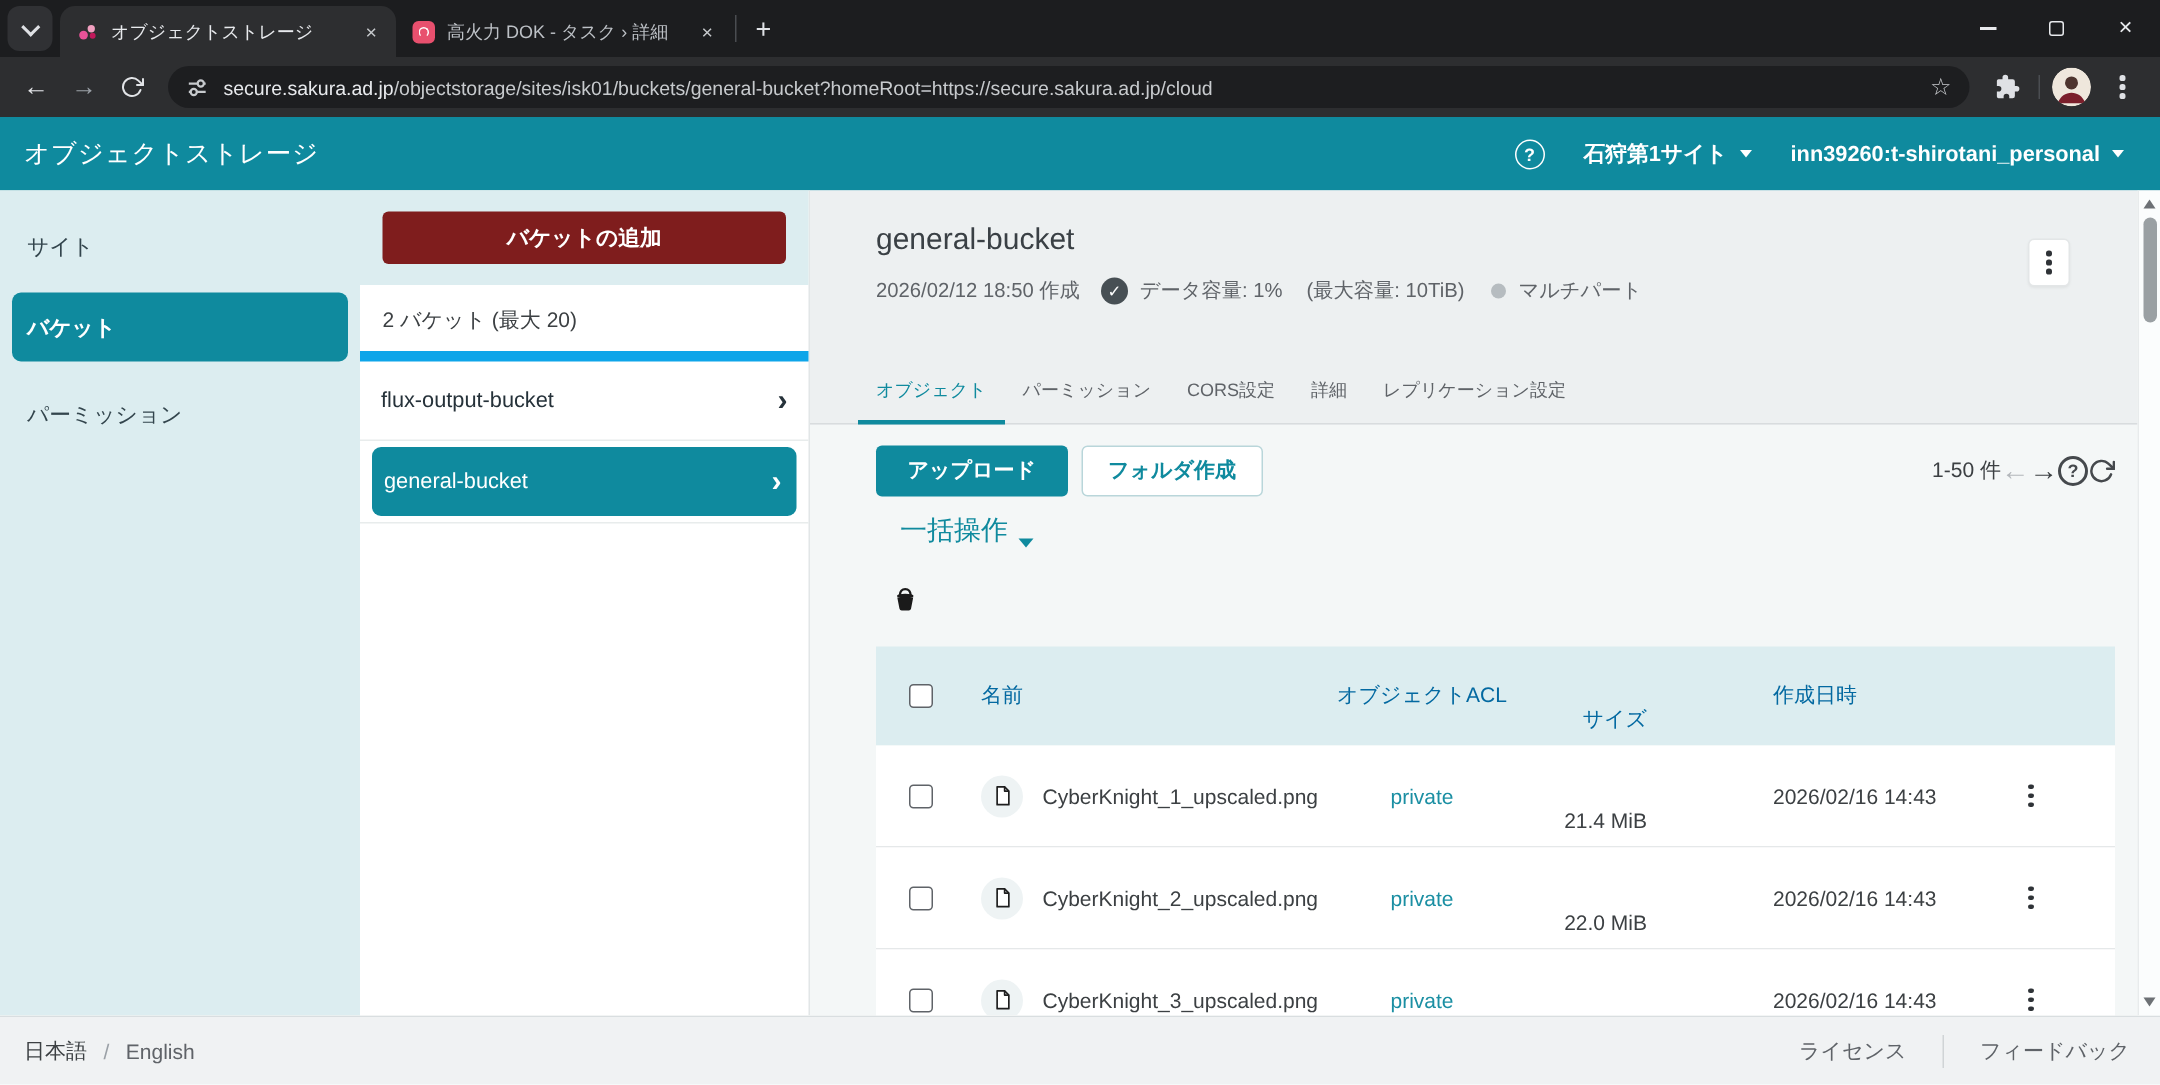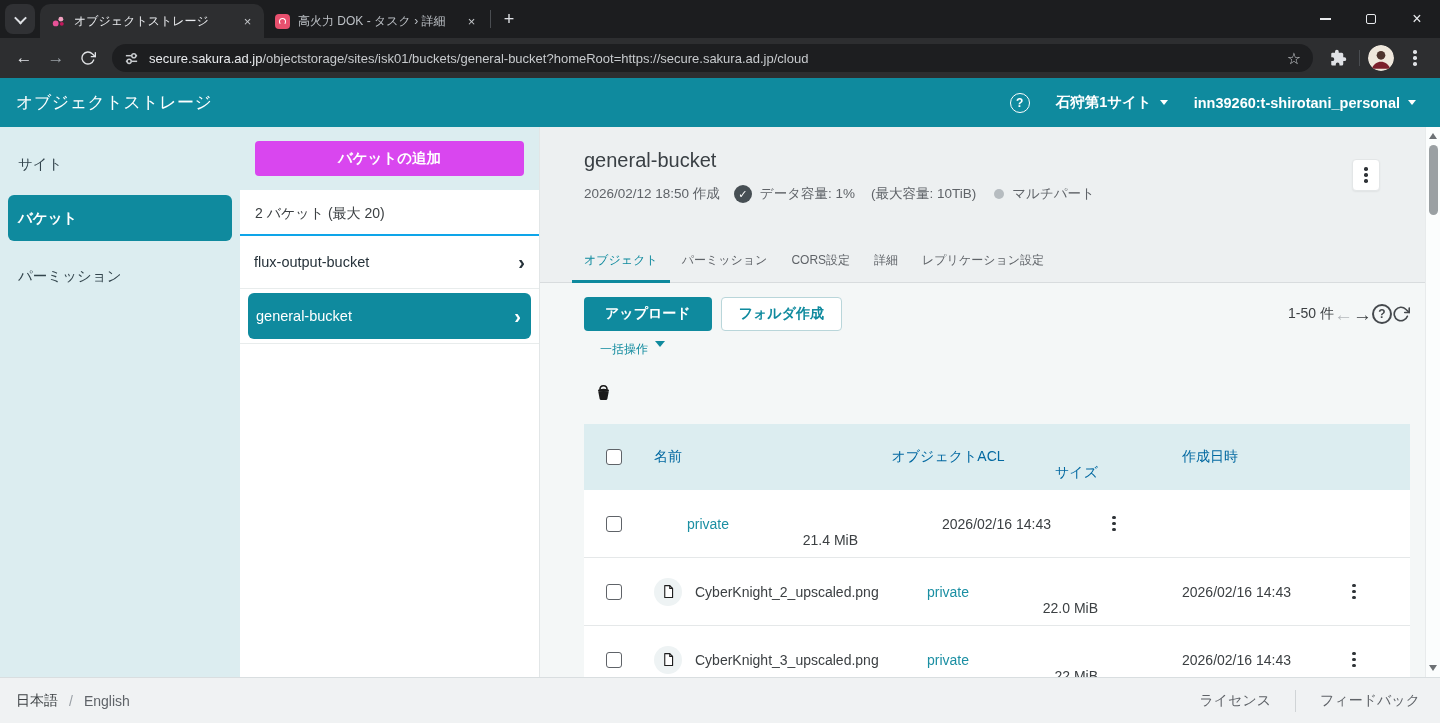--- a/index.html
+++ b/index.html
@@ -52,22 +52,22 @@
 
   
   .bodyrow { flex:1; display:flex; position:relative; overflow:hidden; background:#f3f6f6; }
 
   .sidebar { width:240px; background:#dcedf0; padding-top:14px; flex:0 0 auto; }
   .side-item { height:46px; margin:0 8px 4px; border-radius:6px; display:flex; align-items:center; padding-left:10px; font-size:14.5px; color:#33454d; cursor:pointer; }
   .side-item.active { background:#0f8a9e; color:#fff; font-weight:600; margin-top:8px; margin-bottom:12px; }
 
   .bucketcol { width:300px; background:#fff; border-right:1px solid #e2e6e7; display:flex; flex-direction:column; flex:0 0 auto; }
   .topband { background:#dcedf0; padding:14px 15px 14px; }
-  .btn-add { width:100%; height:35px; background:#d946ef; color:#fff; border:none; border-radius:4px; font-size:14.5px; font-weight:600; cursor:pointer; font-family:inherit; }
-  .bcount { padding:15px 15px 11px; font-size:14px; color:#3c4043; border-bottom:2px solid #0ea5e9; }
+  .btn-add { width:100%; height:35px; background:#7f1d1d; color:#fff; border:none; border-radius:4px; font-size:14.5px; font-weight:600; cursor:pointer; font-family:inherit; }
+  .bcount { padding:15px 15px 11px; font-size:14px; color:#3c4043; border-bottom:7px solid #0ea5e9; }
   .bitem { height:53px; display:flex; align-items:center; padding:0 14px; font-size:14.5px; color:#26323a; border-bottom:1px solid #e8ecec; cursor:pointer; }
   .bitem .chev { margin-left:auto; font-size:20px; font-weight:bold; line-height:1; }
   .bitem.selected { background:#0f8a9e; color:#fff; border-radius:6px; margin:4px 8px; height:46px; border-bottom:none; padding:0 10px 0 8px; }
   .bitem-wrap-sel { border-bottom:1px solid #e8ecec; }
 
   
   .main { flex:1; min-width:0; display:flex; flex-direction:column; }
   .main-head { background:#edf0f1; height:156px; padding:22px 60px 0 44px; border-bottom:1px solid #d8dcde; position:relative; flex:0 0 auto; }
   .bk-title { font-size:20px; font-weight:400; color:#3a4045; }
   .meta { margin-top:13px; display:flex; align-items:center; gap:8px; font-size:13.5px; color:#5f6368; }
@@ -81,21 +81,21 @@
   .dtab.active { color:#0f8a9e; border-bottom-color:#0f8a9e; }
 
   .main-content { flex:1; background:#f4f7f7; padding:14px 30px 0 44px; overflow:hidden; }
   .actions { display:flex; align-items:center; }
   .btn-upload { height:34px; padding:0 21px; background:#0f8a9e; color:#fff; border:none; border-radius:4px; font-size:14px; font-weight:600; cursor:pointer; font-family:inherit; }
   .btn-folder { height:34px; padding:0 17px; background:#fff; color:#0f8a9e; border:1px solid #b9d6da; border-radius:4px; font-size:14px; font-weight:600; margin-left:9px; cursor:pointer; font-family:inherit; }
   .pager { margin-left:auto; display:flex; align-items:center; font-size:14px; color:#3c4043; }
   .pg-arrow { font-size:19px; cursor:pointer; line-height:1; }
   .pg-arrow.disabled { color:#b4b8bc; }
   .help-dark { width:20px; height:20px; border:2px solid #45494d; border-radius:50%; color:#45494d; font-size:12px; font-weight:bold; display:flex; align-items:center; justify-content:center; cursor:pointer; }
-  .bulk { margin:10px 0 0 16px; display:inline-flex; align-items:flex-start; gap:7px; color:#0f8a9e; font-size:12px; cursor:pointer; }
+  .bulk { margin:10px 0 0 16px; display:inline-flex; align-items:flex-end; gap:7px; color:#0f8a9e; font-size:18px; cursor:pointer; }
   .caret-t { width:0; height:0; border-left:5px solid transparent; border-right:5px solid transparent; border-top:6px solid #0f8a9e; }
   .path-row { margin-top:24px; padding-left:10px; height:20px; display:flex; align-items:center; }
 
   .objtable { margin-top:22px; }
   .trow { display:flex; align-items:center; }
   .thead { background:#dcedf0; height:66px; font-size:14px; color:#0369a1; }
   .drow { background:#fff; height:68px; border-bottom:1px solid #e5e8e9; font-size:14px; color:#3c4043; }
   .col-check { width:54px; padding-left:22px; display:flex; align-items:center; }
   .col-name { flex:1; min-width:0; display:flex; align-items:center; gap:13px; padding-left:16px; }
   .col-acl { width:140px; text-align:center; }
@@ -314,20 +314,29 @@
             <div class="col-acl">オブジェクトACL</div>
             <div class="col-size">サイズ</div>
             <div class="col-date">作成日時</div>
             <div class="col-menu"></div>
           </div>
 
           <div class="trow drow">
             <div class="col-check">
                 <span class="checkbox"></span>
               </div>
+            <div class="col-name">
+              <span class="ficon">
+                <svg width="15" height="15" viewBox="0 0 24 24" fill="#fff" stroke="#1f1f1f" stroke-width="1.8" stroke-linejoin="round">
+                    <path d="M6 2.5h8l4.5 4.5v14.5H6z"></path>
+                    <path d="M14 2.5v4.5h4.5" fill="none"></path>
+                  </svg>
+              </span>
+              <span>CyberKnight_1_upscaled.png</span>
+            </div>
             <div class="col-acl"><span class="acl-link">private</span></div>
             <div class="col-size">21.4 MiB</div>
             <div class="col-date">2026/02/16 14:43</div>
             <div class="col-menu">
               <span class="row-kebab">
                   <span class="kebab kebab-dark">
                     <i></i>
                     <i></i>
                     <i></i>
                   </span>

